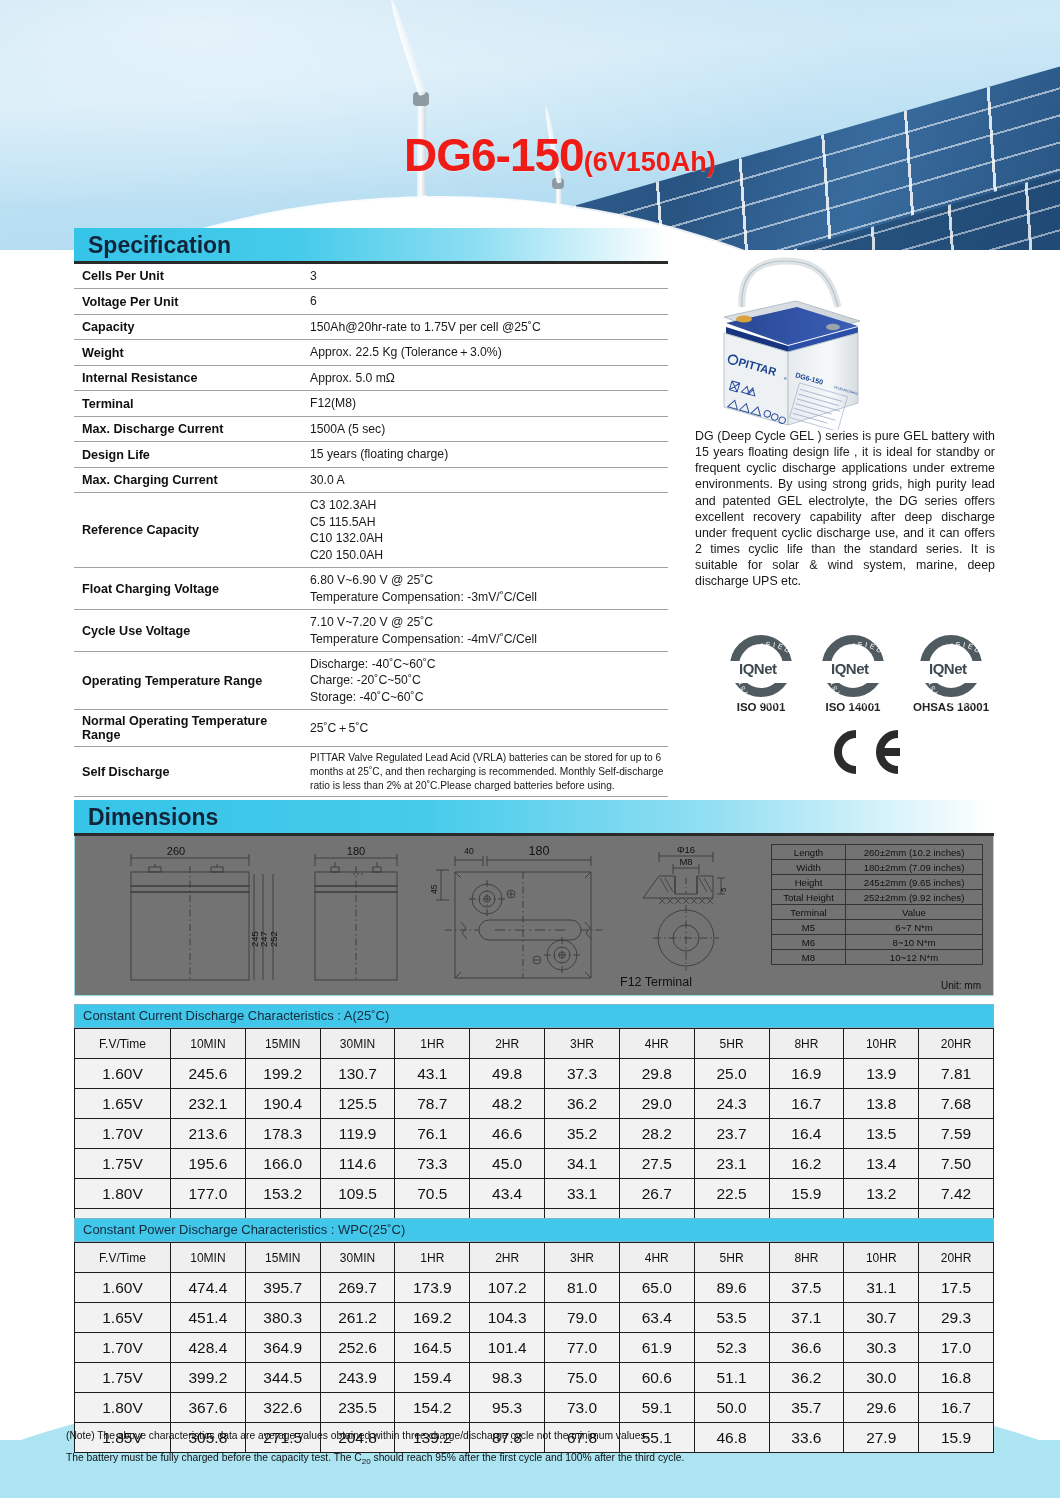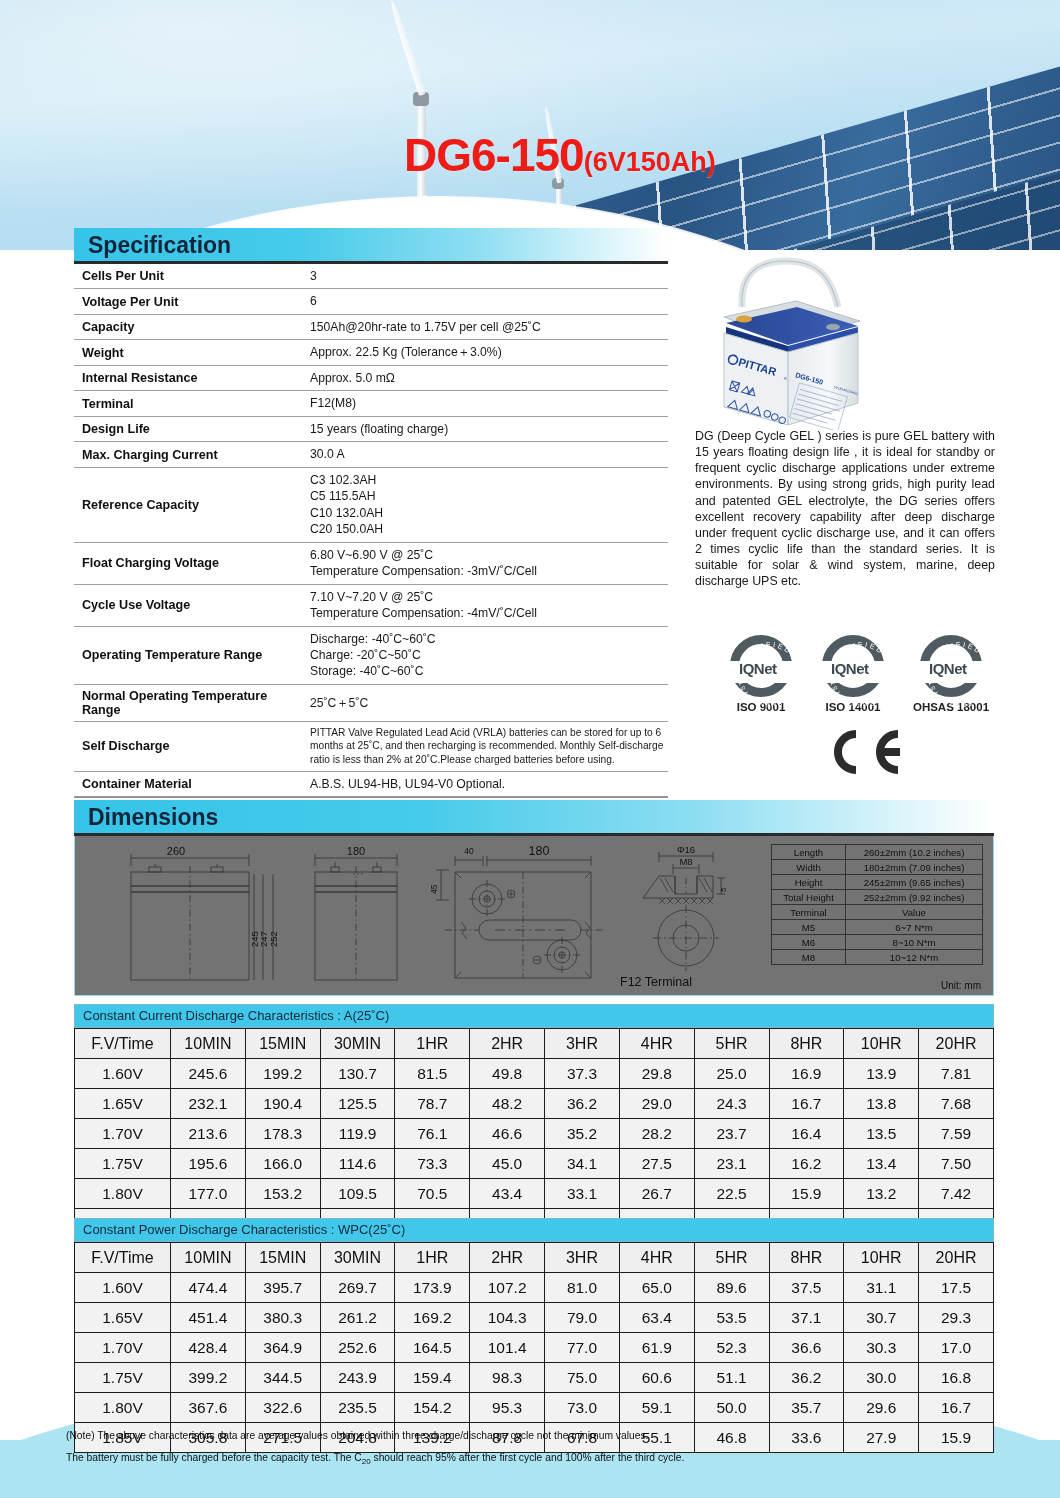--- a/index.html
+++ b/index.html
@@ -101,21 +101,21 @@
   .unit{position:absolute; right:12px; bottom:4px; font-size:10px; color:#111;}
   .f12lab{position:absolute; left:545px; bottom:6px; font-size:12.5px; color:#111;}
 
   
   .dt-wrap{position:absolute; left:74px; width:920px;}
   .dt-bar{height:24px; background:#41c7e9; border:1px solid #7fb8cc; position:relative;}
   .dt-bar span{position:absolute; left:8px; top:3px; font-size:13px; color:#15283c;text-align:right;}
   table.dt{width:100%; border-collapse:collapse; table-layout:fixed;}
   table.dt td{border:1px solid #1c1c1c; text-align:center; font-size:15.5px; color:#111;
               height:30px; background:#f2f2f2;}
-  table.dt tr.hd td{font-size:16px; background:#efefef;}
+  table.dt tr.hd td{font-size:12px; background:#efefef;}
   table.dt td:first-child{width:96px;}
 
   .note{position:absolute; left:66px; width:940px; font-size:10.3px; color:#111; line-height:1.55; z-index:12;}
 </style>
 </head>
 <body>
 
 <div class="banner">
   <div class="sky-haze"></div>
   <div class="panels"></div>
@@ -171,20 +171,24 @@
           <div class="k">Weight</div>
           <div class="v">Approx. 22.5 Kg (Tolerance＋3.0%)</div>
         </div>
       <div class="spec-row">
           <div class="k">Internal Resistance</div>
           <div class="v">Approx. 5.0 mΩ</div>
         </div>
       <div class="spec-row">
           <div class="k">Terminal</div>
           <div class="v">F12(M8)</div>
+        </div>
+      <div class="spec-row">
+          <div class="k">Max. Discharge Current</div>
+          <div class="v">1500A (5 sec)</div>
         </div>
       <div class="spec-row">
           <div class="k">Design Life</div>
           <div class="v">15 years (floating charge)</div>
         </div>
       <div class="spec-row">
           <div class="k">Max. Charging Current</div>
           <div class="v">30.0 A</div>
         </div>
       <div class="spec-row">
@@ -537,21 +541,21 @@
         <td>5HR</td>
         <td>8HR</td>
         <td>10HR</td>
         <td>20HR</td>
       </tr>
       <tr>
         <td>1.60V</td>
             <td>245.6</td>
             <td>199.2</td>
             <td>130.7</td>
-            <td>81.5</td>
+            <td>43.1</td>
             <td>49.8</td>
             <td>37.3</td>
             <td>29.8</td>
             <td>25.0</td>
             <td>16.9</td>
             <td>13.9</td>
             <td>7.81</td>
       </tr>
       <tr>
         <td>1.65V</td>

